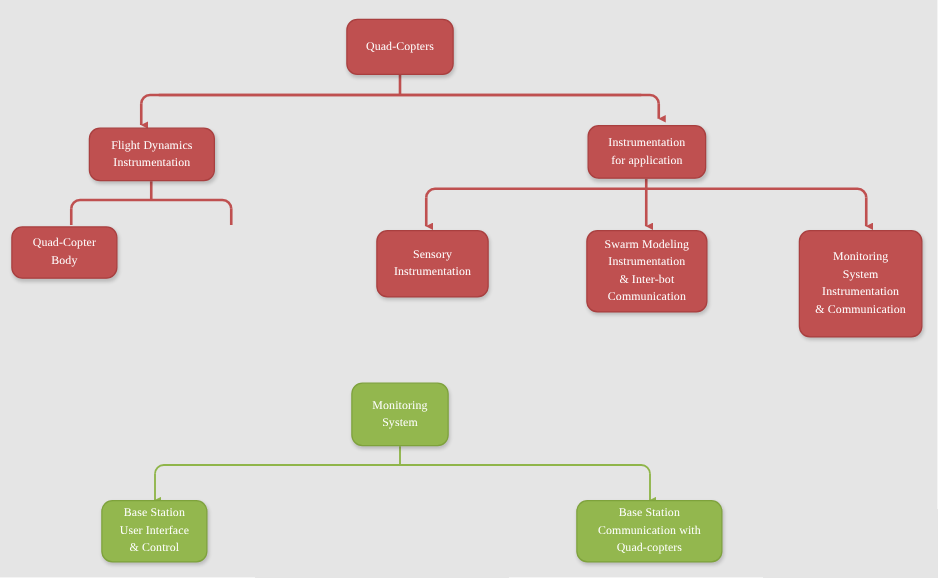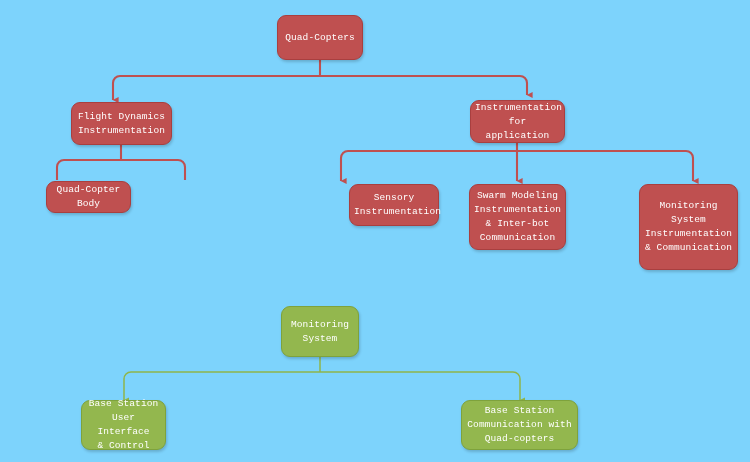--- a/index.html
+++ b/index.html
@@ -5,23 +5,23 @@
 <style>
   html, body {
     margin: 0;
     padding: 0;
     background: #ffffff;
   }
   #canvas {
     position: relative;
     width: 750px;
     height: 462px;
-    background: #7dd3fc;
+    background: #e5e5e5;
     overflow: hidden;
-    font-family: Liberation Mono, monospace;
+    font-family: Liberation Serif, serif;
   }
   #wires {
     position: absolute;
     left: 0;
     top: 0;
     width: 750px;
     height: 462px;
     pointer-events: none;
   }
   .node {
@@ -109,27 +109,27 @@
   <div class="node red" style="left:71px; top:102px; width:101px; height:43px;align-items:center;">
     <span class="label">Flight Dynamics
 Instrumentation</span>
   </div>
 
   <div class="node red" style="left:470px; top:100px; width:95px; height:43px;">
     <span class="label">Instrumentation
 for application</span>
   </div>
 
-  <div class="node red" style="left:9px; top:181px; width:85px; height:32px;margin-left:37px;">
+  <div class="node red" style="left:9px; top:181px; width:85px; height:42px;">
     <span class="label">Quad-Copter
 Body</span>
   </div>
 
 
-  <div class="node red" style="left:301px; top:184px; width:90px; height:42px;margin-left:48px;">
+  <div class="node red" style="left:301px; top:184px; width:90px; height:54px;">
     <span class="label">Sensory
 Instrumentation</span>
   </div>
 
   <div class="node red" style="left:469px; top:184px; width:97px; height:66px;">
     <span class="label">Swarm Modeling
 Instrumentation
 &amp; Inter-bot
 Communication</span>
   </div>

